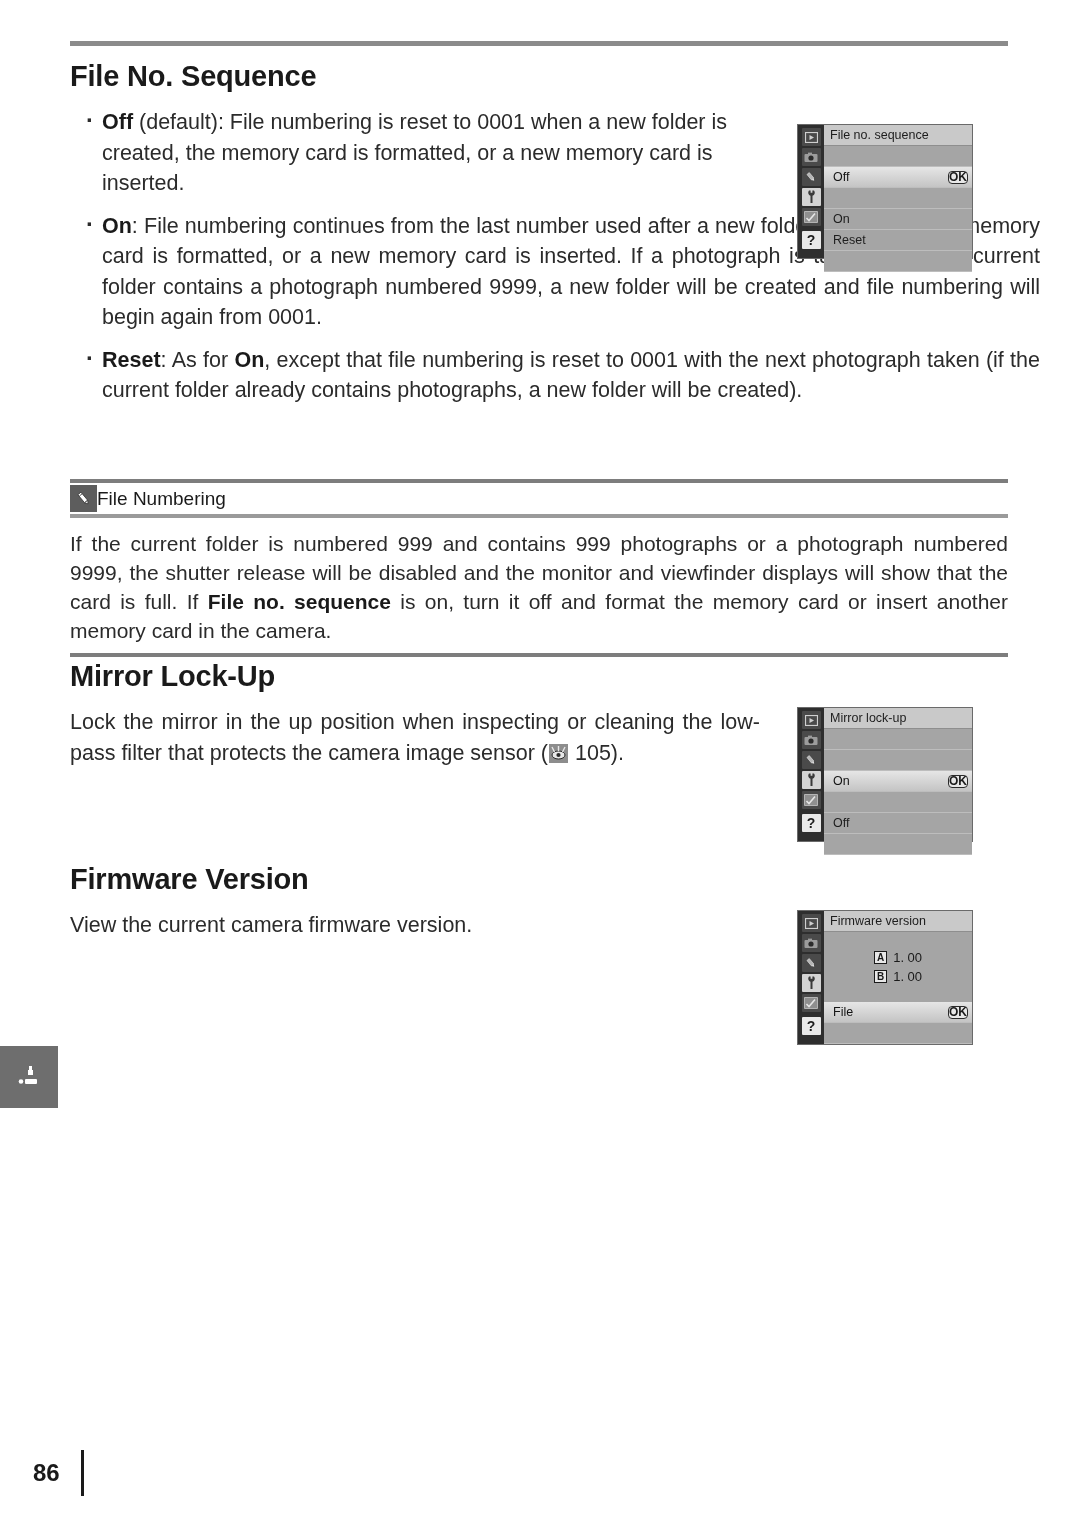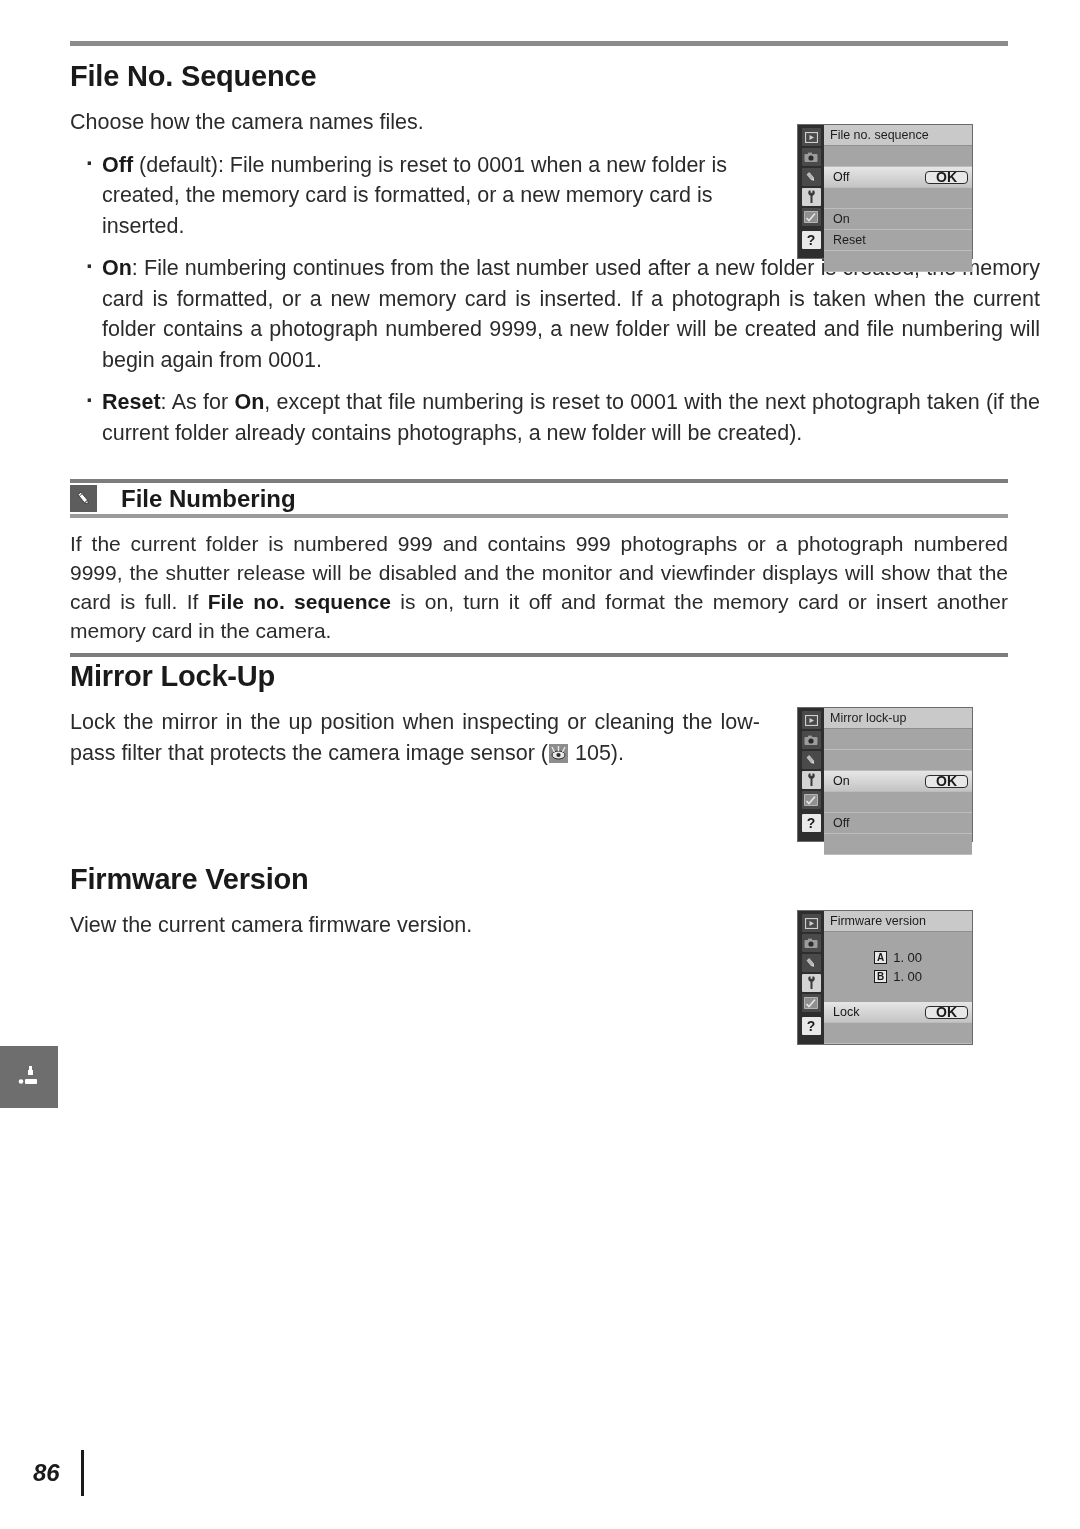--- a/index.html
+++ b/index.html
@@ -107,24 +107,24 @@
   }
   .note-icon {
     width: 27px; height: 27px;
     background: #5d5d5d;
     display: flex;
     align-items: center;
     justify-content: center;
     flex: 0 0 auto;
   }
   .note-title {
-    font-size: 24px;
-    font-weight: bold;
+    font-size: 19px;
+    font-weight: normal;
     color: #1a1a1a;
-    padding-left: 24px;
+    padding-left: 0;
     white-space: nowrap;
   }
   .note-rule-mid {
     height: 4px;
     background: #9a9a9a;
     margin-top: 2px;
   }
   .note-body {
     font-size: 21px;
     line-height: 29px;
@@ -205,26 +205,26 @@
     color: #1d1d1d;
     border-bottom: 1px solid #bdbdbd;
     box-sizing: border-box;
   }
   .lcd-row.sel {
     background: linear-gradient(#e6e6e6, #c4c4c4);
     color: #141414;
   }
   .lcd-row .lbl { flex: 1 1 auto; }
   .okbtn {
-    font-size: 14px;
+    font-size: 12px;
     font-weight: bold;
     color: #1a1a1a;
     border: 1px solid #2b2b2b;
     border-radius: 4px;
-    padding: 0px 10px;
+    padding: 0px 0;
     line-height: 11px;
     background: #e8e8e8;
     flex: 0 0 auto;
   }
   .fw-area {
     background: #a5a5a5;
     flex: 1 1 auto;
     display: flex;
     flex-direction: column;
     align-items: center;
@@ -248,21 +248,20 @@
     line-height: 11px;
     padding: 0 2px;
   }
 
   
   .footer {
     position: absolute;
     left: 33px; top: 1450px;
     display: flex;
     align-items: center;
-    font-style: italic;
   }
   .footer-page {
     font-size: 24px;
     font-weight: bold;
     color: #1a1a1a;
     width: 48px;
   }
   .footer-bar {
     width: 3px;
     height: 46px;
@@ -290,21 +289,20 @@
         <path d="M13 4 h2 v4 h-2 z M18 4 h2 v4 h-2 z" fill="#6e6e6e"></path>
         <rect x="11" y="17" width="12" height="5" rx="1" fill="#fff"></rect>
         <circle cx="7" cy="19.5" r="2.3" fill="#fff"></circle>
       </svg>
     </span>
   </div>
 
   <div class="content">
     <h2 class="sec-title">File No. Sequence</h2>
 
-    <p class="body narrow">Choose how the camera names files.</p>
 
     <ul class="bullets">
       <li class="narrow">
         <span class="bold">Off</span><span> (default): File numbering is reset to 0001 when a new folder is created, the memory card is formatted, or a new memory card is inserted.</span>
       </li>
       <li class="full just">
         <span class="bold">On</span><span>: File numbering continues from the last number used after a new folder is created, the memory card is formatted, or a new memory card is inserted.  If a photograph is taken when the current folder contains a photograph numbered 9999, a new folder will be created and file numbering will begin again from 0001.</span>
       </li>
       <li class="full just">
         <span class="bold">Reset</span><span>: As for </span><span class="bold">On</span><span>, except that file numbering is reset to 0001 with the next photograph taken (if the current folder already contains photographs, a new folder will be created).</span>
@@ -526,21 +524,21 @@
           <span class="fw-badge">A</span>
           <span>1. 00</span>
         </div>
         <div class="fw-line">
           <span class="fw-badge">B</span>
           <span>1. 00</span>
         </div>
       </div>
       <div class="lcd-rows" style="flex:0 0 auto;">
         <div class="lcd-row sel">
-          <span class="lbl">Lock</span>
+          <span class="lbl">File</span>
           <span class="okbtn">OK</span>
         </div>
         <div class="lcd-row">
             <span class="lbl">&nbsp;</span>
           </div>
       </div>
     </div>
   </div>
 
   <div class="footer">

